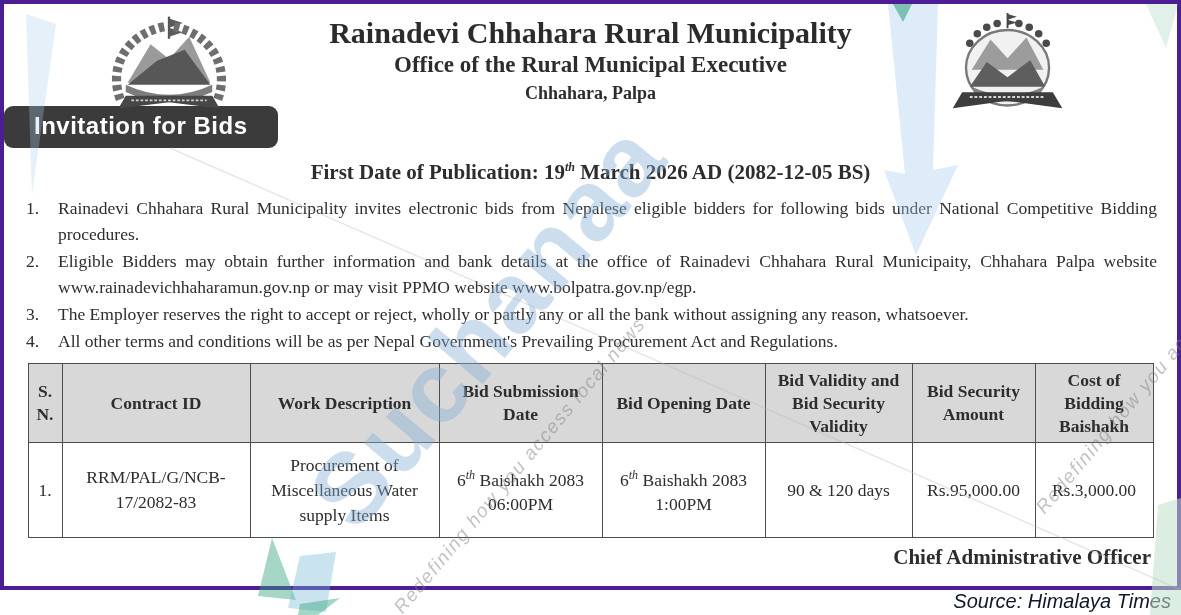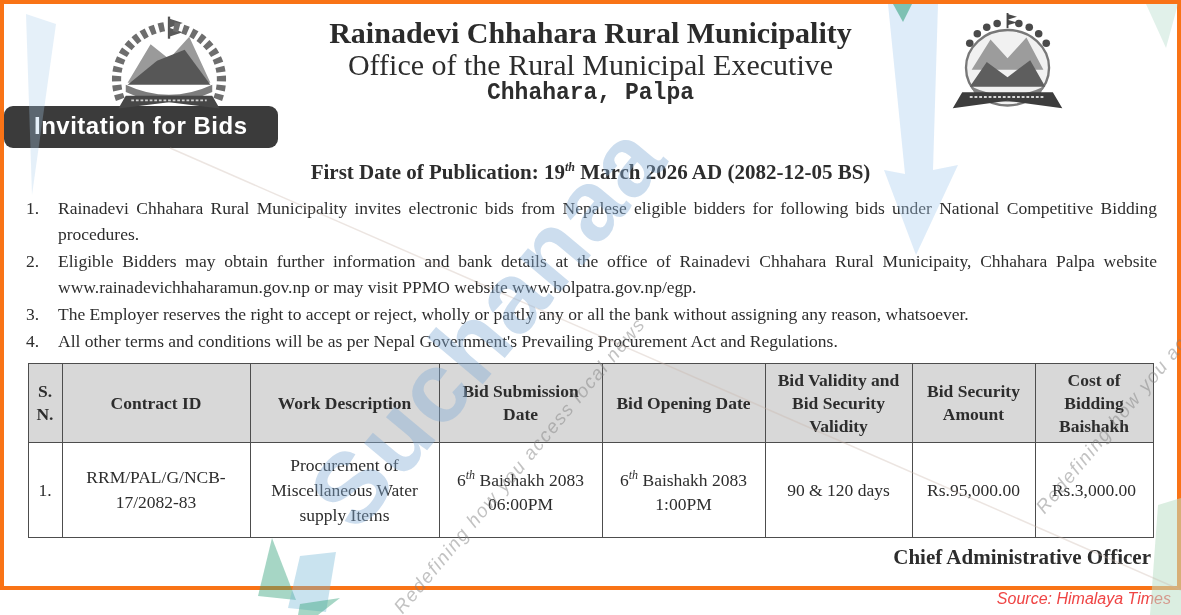--- a/index.html
+++ b/index.html
@@ -1,24 +1,24 @@
 <!DOCTYPE html>
 <html><head>
 <meta charset="utf-8">
 <style>
   html,body{margin:0;padding:0;background:#ffffff;}
   .page{position:relative;width:1181px;height:615px;background:#fff;overflow:hidden;
         font-family:"Liberation Serif","DejaVu Serif",serif;color:#2d2d2d;}
   .notice{position:absolute;left:0;top:0;width:1181px;height:590px;box-sizing:border-box;
-          border:4px solid #f97316;background:transparent;z-index:2;}
+          border:4px solid #4c1d95;background:transparent;z-index:2;}
   
   .hdr{position:relative;text-align:center;padding-top:12px;}
   .title{font-size:30px;font-weight:bold;color:#2b2b2b;line-height:34px;}
-  .subtitle{font-size:30px;font-weight:normal;line-height:30px;}
-  .location{font-size:23px;font-weight:bold;line-height:26px;font-family:Liberation Mono, monospace;}
+  .subtitle{font-size:23px;font-weight:bold;line-height:30px;}
+  .location{font-size:18px;font-weight:bold;line-height:26px;}
   .logo{position:absolute;top:6px;}
   .logo-left{left:96px;width:138px;height:108px;}
   .logo-right{right:110px;width:118px;height:116px;top:2px;}
   
   .banner-wrap{}
   .banner{display:inline-block;background:#3b3b3b;color:#ffffff;border-radius:9px;
           font-family:"Liberation Sans","DejaVu Sans",sans-serif;font-weight:bold;
           font-size:24px;padding:6px 30px 8px 30px;letter-spacing:.5px;}
   
   .publine{text-align:center;font-size:21px;font-weight:bold;margin-top:12px;}
@@ -32,21 +32,21 @@
   table.bids{border-collapse:collapse;table-layout:fixed;width:906px;margin:9px auto 0 auto;}
   table.bids th,table.bids td{border:1.6px solid #4d4d4d;text-align:center;vertical-align:middle;
         font-size:17.5px;padding:2px 4px;overflow:hidden;}
   table.bids th{background:#d8d8d8;font-weight:bold;height:74px;line-height:23px;}
   table.bids td{height:90px;line-height:25px;background:transparent;}
   .c-sn{width:34px;}.c-cid{width:188px;}.c-wd{width:189px;}.c-bsd{width:163px;}
   .c-bod{width:163px;}.c-val{width:147px;}.c-sec{width:123px;}.c-cost{width:118px;}
   
   .signature{text-align:right;font-size:21px;font-weight:bold;padding:7px 26px 0 0;}
   .source{position:absolute;right:10px;top:590px;font-family:"Liberation Sans","DejaVu Sans",sans-serif;
-          font-style:italic;font-size:16px;color:#ef4444;z-index:2;}
+          font-style:italic;font-size:20px;color:#0f172a;z-index:2;}
   
   .wm{position:absolute;pointer-events:none;z-index:3;}
   .wm-brand{left:330px;top:455px;font-family:"Liberation Sans","DejaVu Sans",sans-serif;
             font-weight:bold;font-size:100px;color:rgba(133,173,214,0.42);
             transform:rotate(-50deg);transform-origin:0 50%;letter-spacing:2px;white-space:nowrap;}
   .wm-tag{font-family:"Liberation Sans","DejaVu Sans",sans-serif;font-style:italic;
           font-size:19px;color:rgba(128,128,128,0.48);transform:rotate(-50deg);
           transform-origin:0 50%;letter-spacing:1.5px;white-space:nowrap;}
   .wm-tag1{left:398px;top:600px;}
   .wm-tag2{left:1040px;top:500px;}

